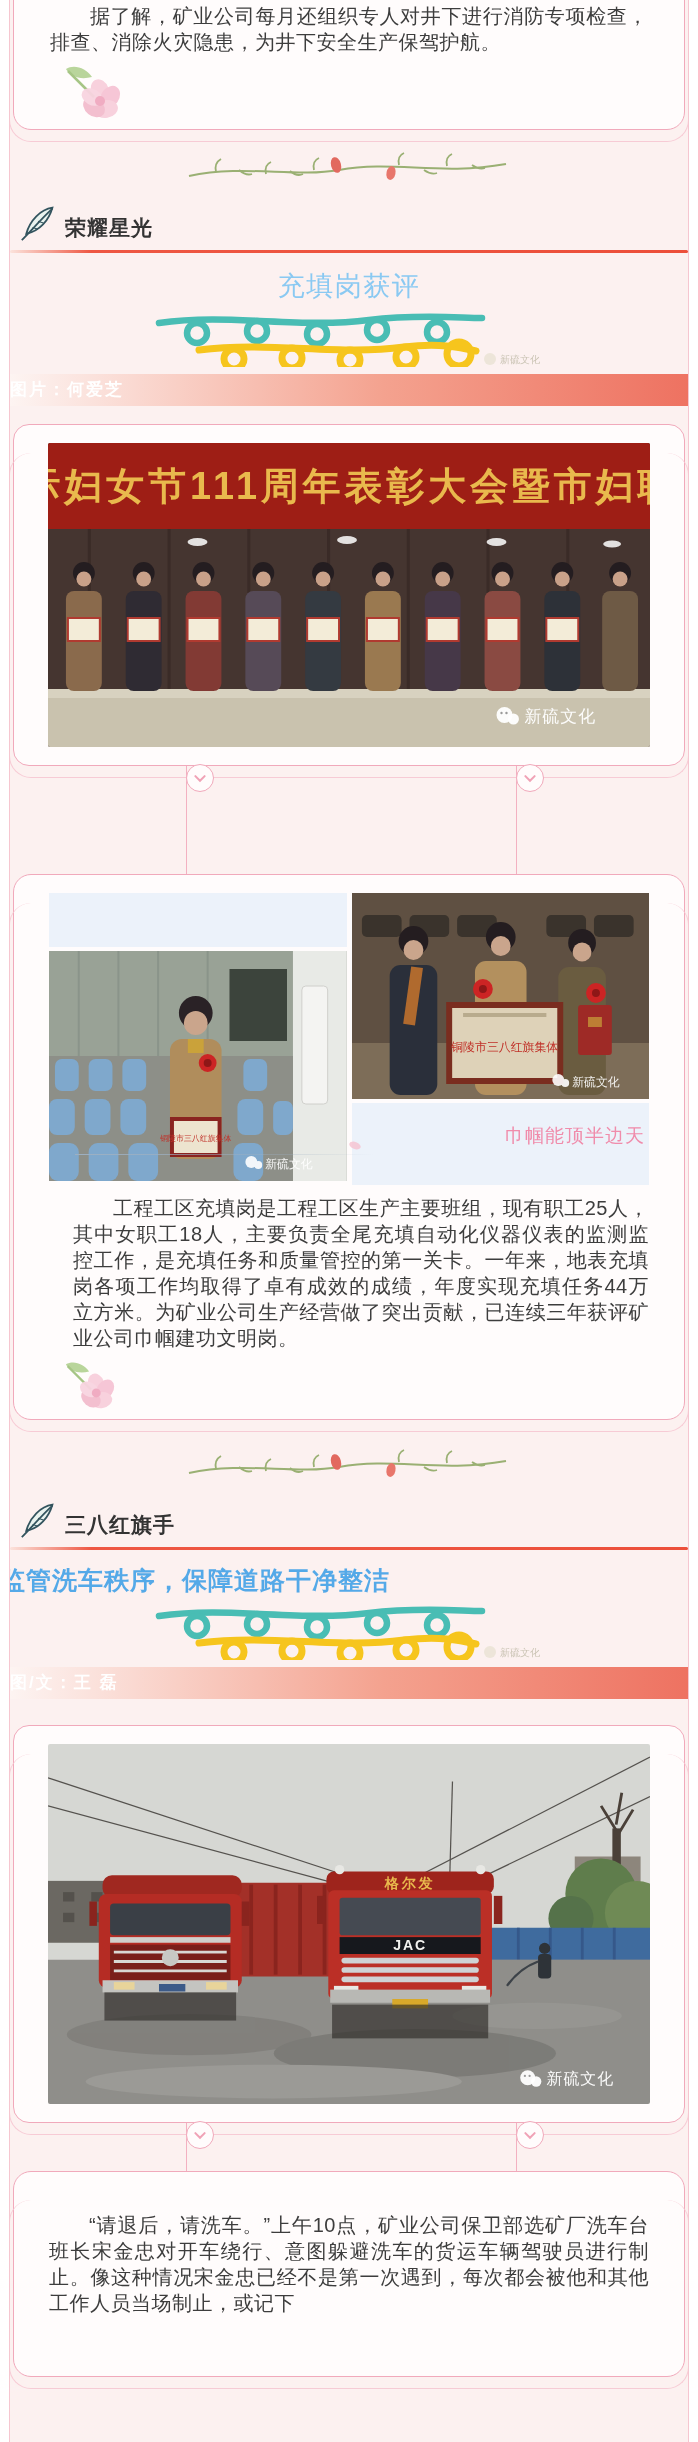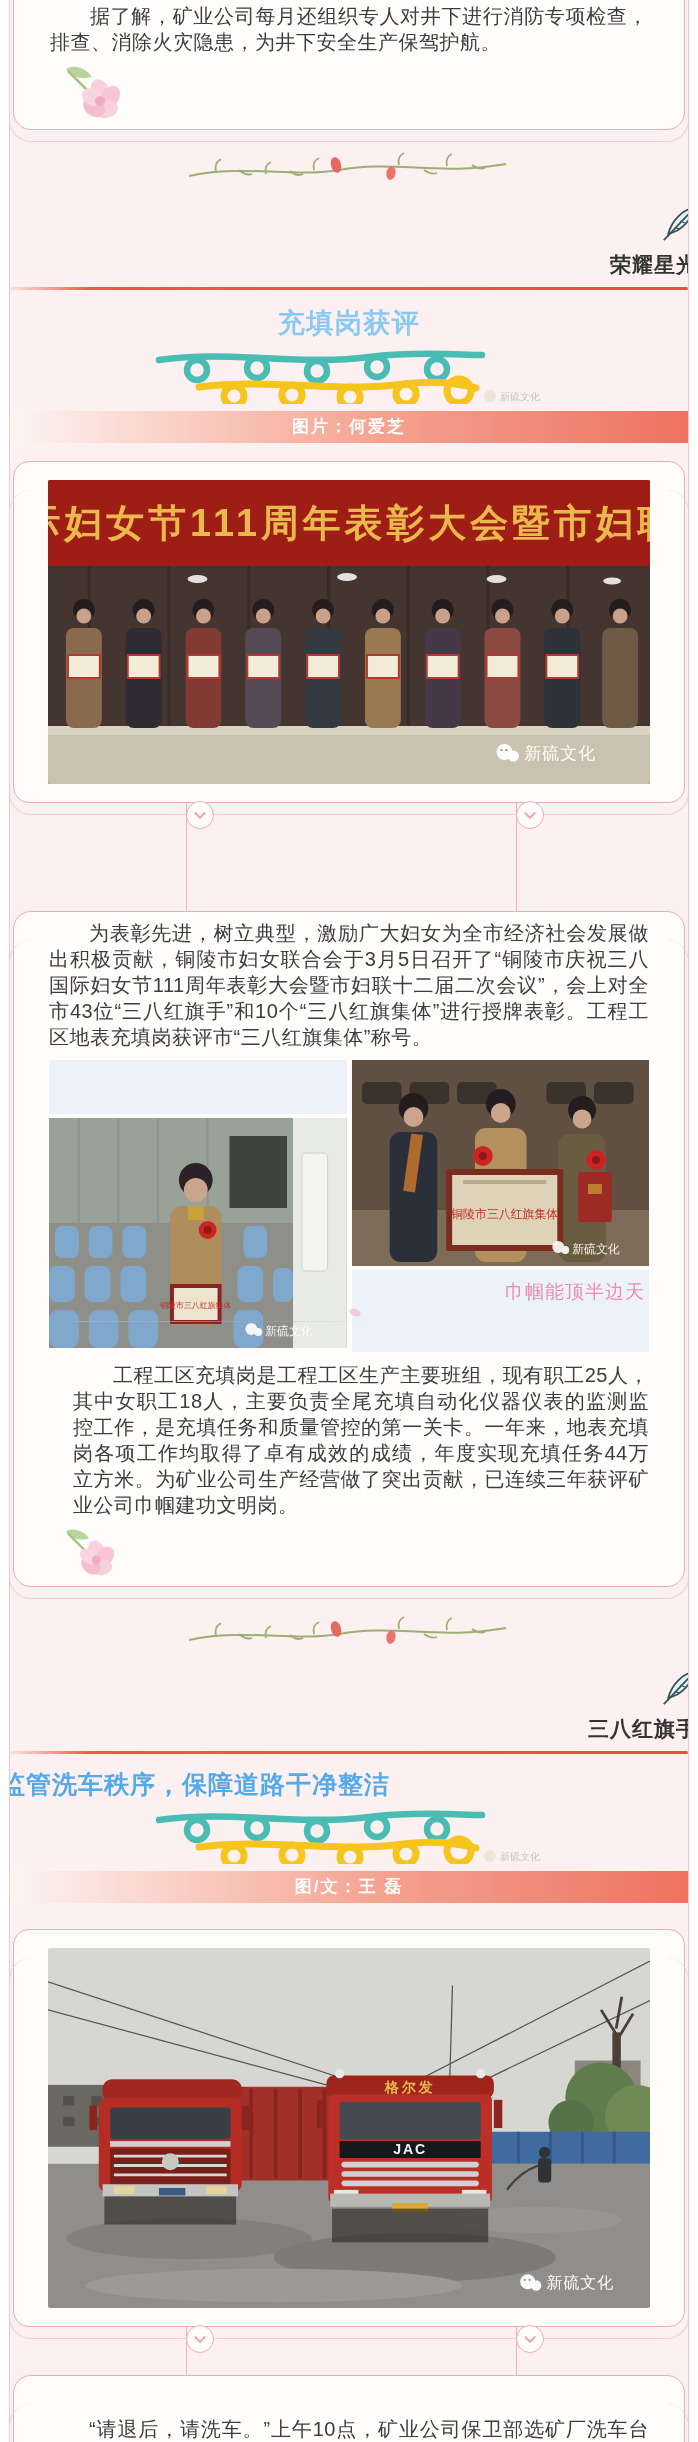--- a/index.html
+++ b/index.html
@@ -31,54 +31,54 @@
     content:""; position:absolute; left:-5px; right:-5px; top:28px; bottom:-13px;
     border:1px solid #f7cbd5; border-top:none; border-radius:22px; pointer-events:none;
   }
   .para {
     font-size:20px; line-height:26px; letter-spacing:0.5px;
     text-indent:2em; color:#3d3d3d; text-align:justify;
   }
   .intro-card { margin-top:-50px; padding:52px 36px 4px; }
   .flower { display:block; margin:8px 0 6px 10px; }
   .vine-wrap { width:330px; margin:20px auto 0; }
-  .sec-header { display:flex; align-items:flex-end; gap:9px; margin:10px 0 0 20px;flex-direction:column; }
+  .sec-header { display:flex; align-items:flex-end; gap:9px; margin:10px 0 0 20px; }
   .sec-header .label { font-size:21px; font-weight:bold; color:#333; letter-spacing:1px; }
   .red-line { height:3px; margin:8px 10px 0; border-radius:2px;
     background:linear-gradient(90deg,#fbe3dc,#ee5743 12%,#ec4f3a); }
-  .big-title { margin-top:12px; text-align:center; font-weight:bold;
+  .big-title { margin-top:12px; text-align:center; font-weight:normal;
     font-size:27px; line-height:42px; letter-spacing:1.5px; color:#8ac9f2; }
   .big-title-2 { margin-top:10px; text-align:left; font-weight:bold;
     font-size:25px; line-height:40px; letter-spacing:1px; color:#54a9e8; }
   .squiggle-wrap { width:430px; margin:2px auto 0; }
   .credit-bar {
     height:32px; margin:3px 10px 16px; line-height:32px;
     background:linear-gradient(90deg,#fdf4f2,#f4a28f 55%,#ee7261);
     color:#ffffff; font-size:17px; font-weight:bold;
-    text-align:center; letter-spacing:2px;
+    text-align:left; letter-spacing:2px;
   }
   .photo-card { margin-top:18px; padding:18px 34px; border-radius:16px; }
   .photo-card svg.photo { display:block; width:100%; border-radius:2px; }
   .chev {
     position:absolute; width:28px; height:28px; border-radius:50%;
     background:#fffcfc; border:1.5px solid #f1a9bb; bottom:-27px; z-index:3;
     display:flex; align-items:center; justify-content:center;
   }
   .chev.c1 { left:172px; } .chev.c2 { left:502px; }
   .connector { position:relative; z-index:1; }
   .connector.tall { height:108px; } .connector.short { height:48px; }
   .connector .vline { position:absolute; top:-13px; bottom:0; width:0;
     border-left:1.5px solid #f3b1c1; }
   .connector .v1 { left:186px; } .connector .v2 { left:516px; }
   .body-card { padding:8px 35px 4px; }
   .photo-row { position:relative; display:flex; gap:5px; margin-top:10px; }
   .photo-col { flex:1; display:flex; flex-direction:column; gap:4px;text-align:right; }
   .bluebox { background:#ecf2fa; }
   .bluebox.spacer { height:54px; }
-  .bluebox.caption-box { height:82px; padding:9px 4px; }
+  .bluebox.caption-box { height:82px; padding:20px 4px; }
   .caption-text { color:#f08cab; font-size:19px; letter-spacing:1px; }
   .grad-line { position:absolute; left:26px; bottom:30px; width:300px; height:1.5px;
     background:linear-gradient(90deg,#9db0c2,rgba(190,205,220,0)); }
   .petal { position:absolute; width:16px; height:9px; border-radius:50%;
     background:#f6c0cf; opacity:.8; }
   .petal.p1 { right:58px; top:150px; transform:rotate(-30deg); }
   .petal.p2 { left:300px; bottom:36px; transform:rotate(20deg); width:12px; height:7px; }
   .para2 { margin-top:10px;margin-left:24px; }
   .end-card { margin-bottom:-80px; padding:40px 35px 60px; }
   .wm-text { font-size:17px; fill:#ffffff; opacity:.95; letter-spacing:1px; }
@@ -272,21 +272,20 @@
         </svg>
       </div>
   </section>
   <div class="connector tall">
     <div class="vline v1"></div>
       <div class="vline v2"></div>
   </div>
 
   <section class="card body-card">
     <div class="petal p1"></div>
-    <p class="para">为表彰先进，树立典型，激励广大妇女为全市经济社会发展做出积极贡献，铜陵市妇女联合会于3月5日召开了“铜陵市庆祝三八国际妇女节111周年表彰大会暨市妇联十二届二次会议”，会上对全市43位“三八红旗手”和10个“三八红旗集体”进行授牌表彰。工程工区地表充填岗获评市“三八红旗集体”称号。</p>
 
     <div class="photo-row">
       <div class="photo-col">
         <div class="bluebox spacer"></div>
         <svg width="100%" height="230" viewBox="0 0 300 230" preserveAspectRatio="none">
           <rect x="0" y="0" width="300" height="230" fill="#99a296"></rect>
           <g stroke="#8a948a" stroke-width="2">
               <line x1="30" y1="0" x2="30" y2="105"></line>
               <line x1="70" y1="0" x2="70" y2="105"></line>
               <line x1="110" y1="0" x2="110" y2="105"></line>

